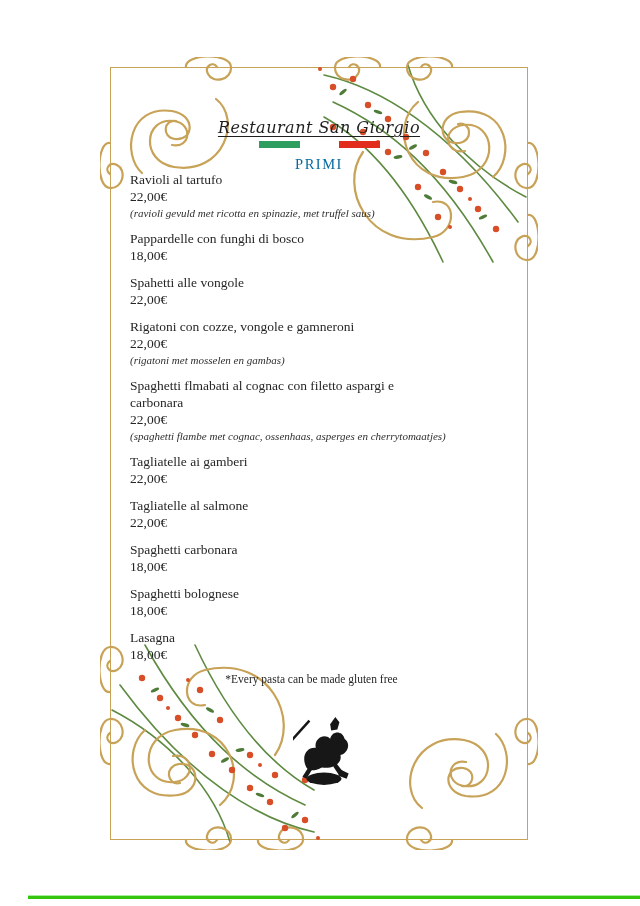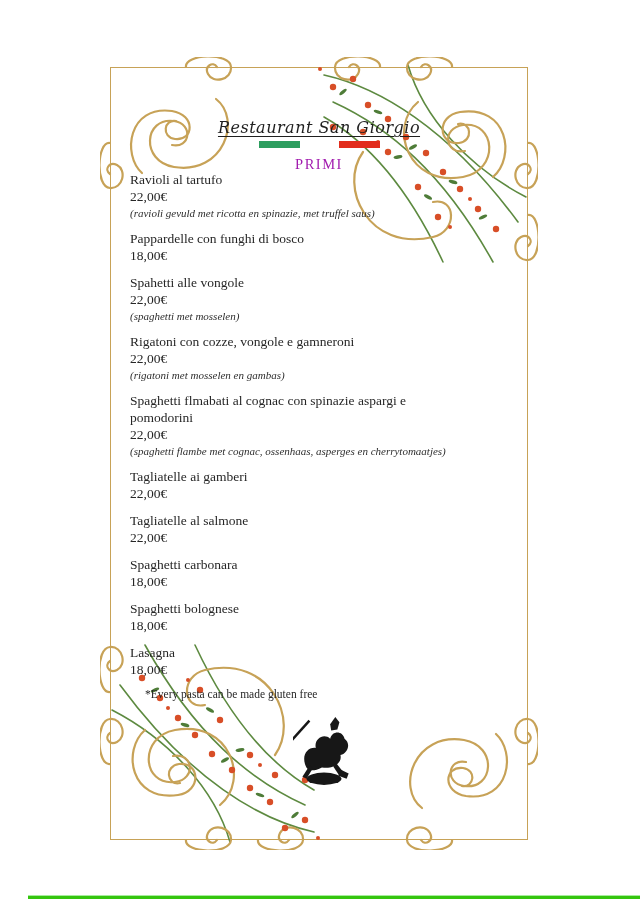--- a/index.html
+++ b/index.html
@@ -59,42 +59,42 @@
     width:121px;margin:4px auto 0;
     display:flex;gap:39px;
   }
   .flag-bar{height:7px;flex:0 0 41px;}
   .flag-bar.green{background:var(--flag_green);}
   .flag-bar.red{background:var(--flag_red);}
   .section-title{
     margin-top:8px;
     font-size:14.5px;
     letter-spacing:1.5px;
-    color:#a21caf;
+    color:#0369a1;
   }
   
   .menu-block{
     position:absolute;left:130px;top:171px;width:348px;z-index:3;
   }
   .menu-item{margin-bottom:10px;}
   .menu-item .row{display:flex;justify-content:space-between;align-items:flex-start;flex-direction:column;}
   .item-name{
     max-width:286px;
     font-size:13.5px;line-height:17px;color:var(--text);
   }
   .item-price{font-size:13.5px;line-height:17px;color:var(--text);white-space:nowrap;text-align:center;}
   .menu-item:first-child .item-price{margin-right:38px;}
   .item-desc{
     font-size:11px;font-style:italic;line-height:13px;
     margin-top:2px;margin-bottom:3px;
     white-space:nowrap;color:#2e2e2e;
   }
   .gluten-note{
     margin-top:7px;margin-left:15px;
-    font-size:11.5px;color:#262626;
+    font-size:11.5px;color:#262626;text-align:center;
   }
   
   .emblem{position:absolute;left:293px;top:714px;width:62px;height:74px;z-index:3;}
   .emblem path,.emblem ellipse,.emblem rect{fill:var(--emblem_black);}
   
   .bottom-line{
     position:absolute;left:28px;right:0;top:896px;height:3px;
     background:var(--bottom_line_green);
     box-shadow:0 -1px 0 rgba(80,220,60,.5);
   }
@@ -244,34 +244,33 @@
         <span class="item-name">Pappardelle con funghi di bosco</span>
         <span class="item-price">18,00€</span>
       </div>
     </div>
 
     <div class="menu-item">
       <div class="row">
         <span class="item-name">Spahetti alle vongole</span>
         <span class="item-price">22,00€</span>
       </div>
-      <div class="item-desc">(spaghetti met mosselen)</div>
     </div>
 
     <div class="menu-item">
       <div class="row">
         <span class="item-name">Rigatoni con cozze, vongole e gamneroni</span>
         <span class="item-price">22,00€</span>
       </div>
       <div class="item-desc">(rigatoni met mosselen en gambas)</div>
     </div>
 
     <div class="menu-item">
       <div class="row">
-        <span class="item-name">Spaghetti flmabati al cognac con spinazie aspargi e pomodorini</span>
+        <span class="item-name">Spaghetti flmabati al cognac con filetto aspargi e carbonara</span>
         <span class="item-price">22,00€</span>
       </div>
       <div class="item-desc">(spaghetti flambe met cognac, ossenhaas, asperges en cherrytomaatjes)</div>
     </div>
 
     <div class="menu-item">
       <div class="row">
         <span class="item-name">Tagliatelle ai gamberi</span>
         <span class="item-price">22,00€</span>
       </div>

